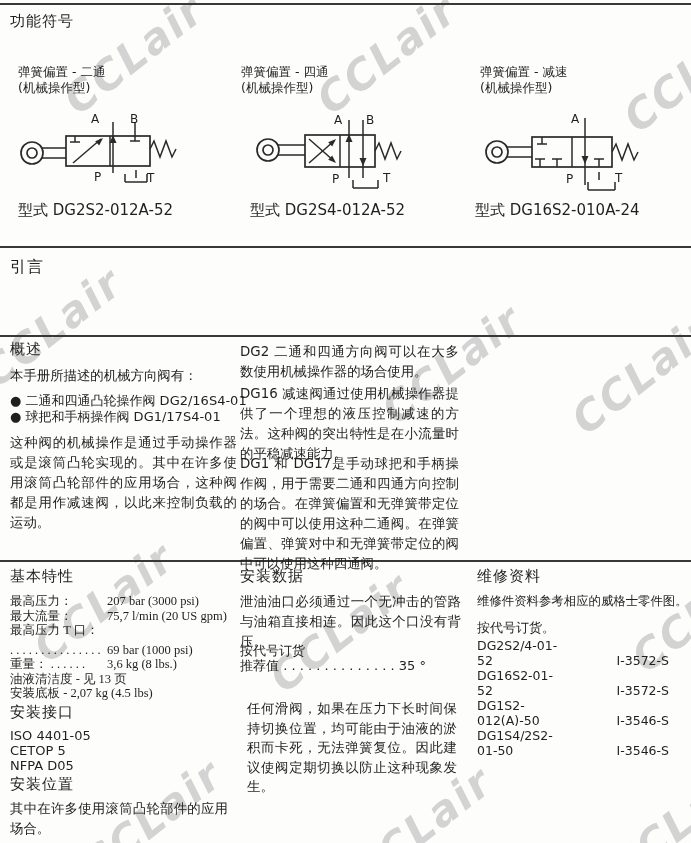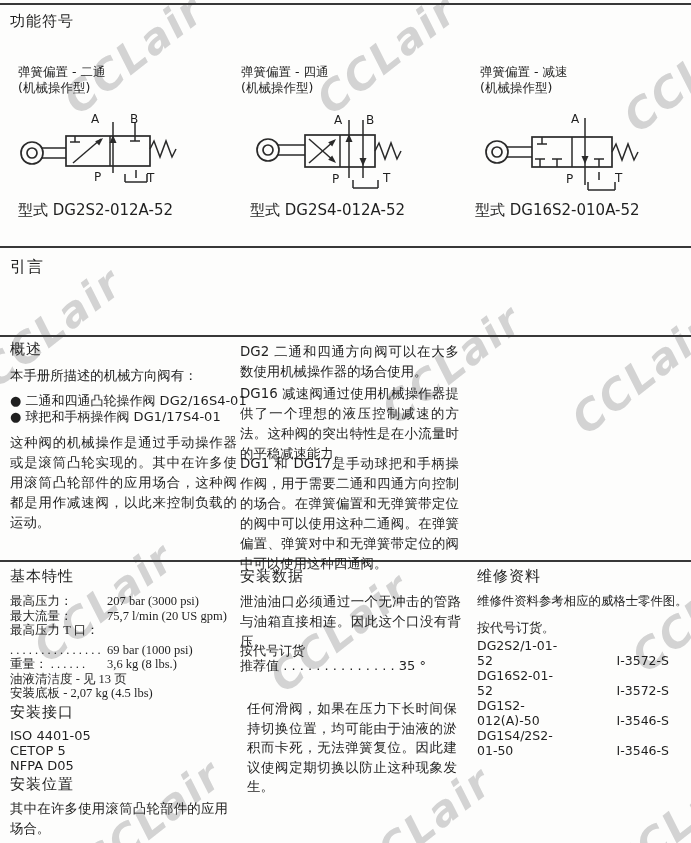--- a/index.html
+++ b/index.html
@@ -139,21 +139,21 @@
       <path class="thin" d="M121,62 V70 M110,72 V80 M110,80 H137 M137,80 V72"></path>
     </g>
     <path class="thin" d="M134,42 l4,-8 l6,16 l6,-16 l6,16 l4,-8"></path>
   </svg>
   <span class="port fg" style="left:571px;top:112px">A</span>
   <span class="port fg" style="left:566px;top:172px">P</span>
   <span class="port fg" style="left:615px;top:171px">T</span>
 
   <div class="typelabel fg" style="left:18px;top:201px">型式 DG2S2-012A-52</div>
   <div class="typelabel fg" style="left:250px;top:201px">型式 DG2S4-012A-52</div>
-  <div class="typelabel fg" style="left:475px;top:201px">型式 DG16S2-010A-52</div>
+  <div class="typelabel fg" style="left:475px;top:201px">型式 DG16S2-010A-24</div>
 
   <div class="h1 big fg" style="left:10px;top:257px">引言</div>
 
   <div class="h1 fg" style="left:10px;top:340px">概述</div>
   <div class="para fg" style="left:10px;top:366px;width:225px">本手册所描述的机械方向阀有：</div>
   <div class="bullet-row fg" style="left:10px;top:392px">
     <span>●</span>
     <span>二通和四通凸轮操作阀 DG2/16S4-01</span>
   </div>
   <div class="bullet-row fg" style="left:10px;top:408px">
@@ -206,21 +206,21 @@
   <div class="para fg" style="left:240px;top:592px;width:221px">泄油油口必须通过一个无冲击的管路与油箱直接相连。因此这个口没有背压。</div>
   <div class="lines13 fg" style="left:240px;top:643px">按代号订货</div>
   <div class="lines13 fg" style="left:240px;top:658px">推荐值 . . . . . . . . . . . . . . 35 °</div>
   <div class="para fg" style="left:247px;top:699px;width:210px;line-height:19.5px">任何滑阀，如果在压力下长时间保持切换位置，均可能由于油液的淤积而卡死，无法弹簧复位。因此建议使阀定期切换以防止这种现象发生。</div>
 
   <div class="h1 fg" style="left:477px;top:567px">维修资料</div>
   <div class="svc-para fg" style="left:477px;top:593px">维修件资料参考相应的威格士零件图。</div>
   <div class="lines13 fg" style="left:477px;top:620px">按代号订货。</div>
   <div class="fg" style="position:absolute;left:477px;top:638px">
     <div class="part-row">
-      <span>DG2S2/1-01-52</span>
+      <span>DG2S2/4-01-52</span>
       <span class="leader"></span>
       <span class="part-ref">I-3572-S</span>
     </div>
     <div class="part-row">
       <span>DG16S2-01-52</span>
       <span class="leader"></span>
       <span class="part-ref">I-3572-S</span>
     </div>
     <div class="part-row">
       <span>DG1S2-012(A)-50</span>

